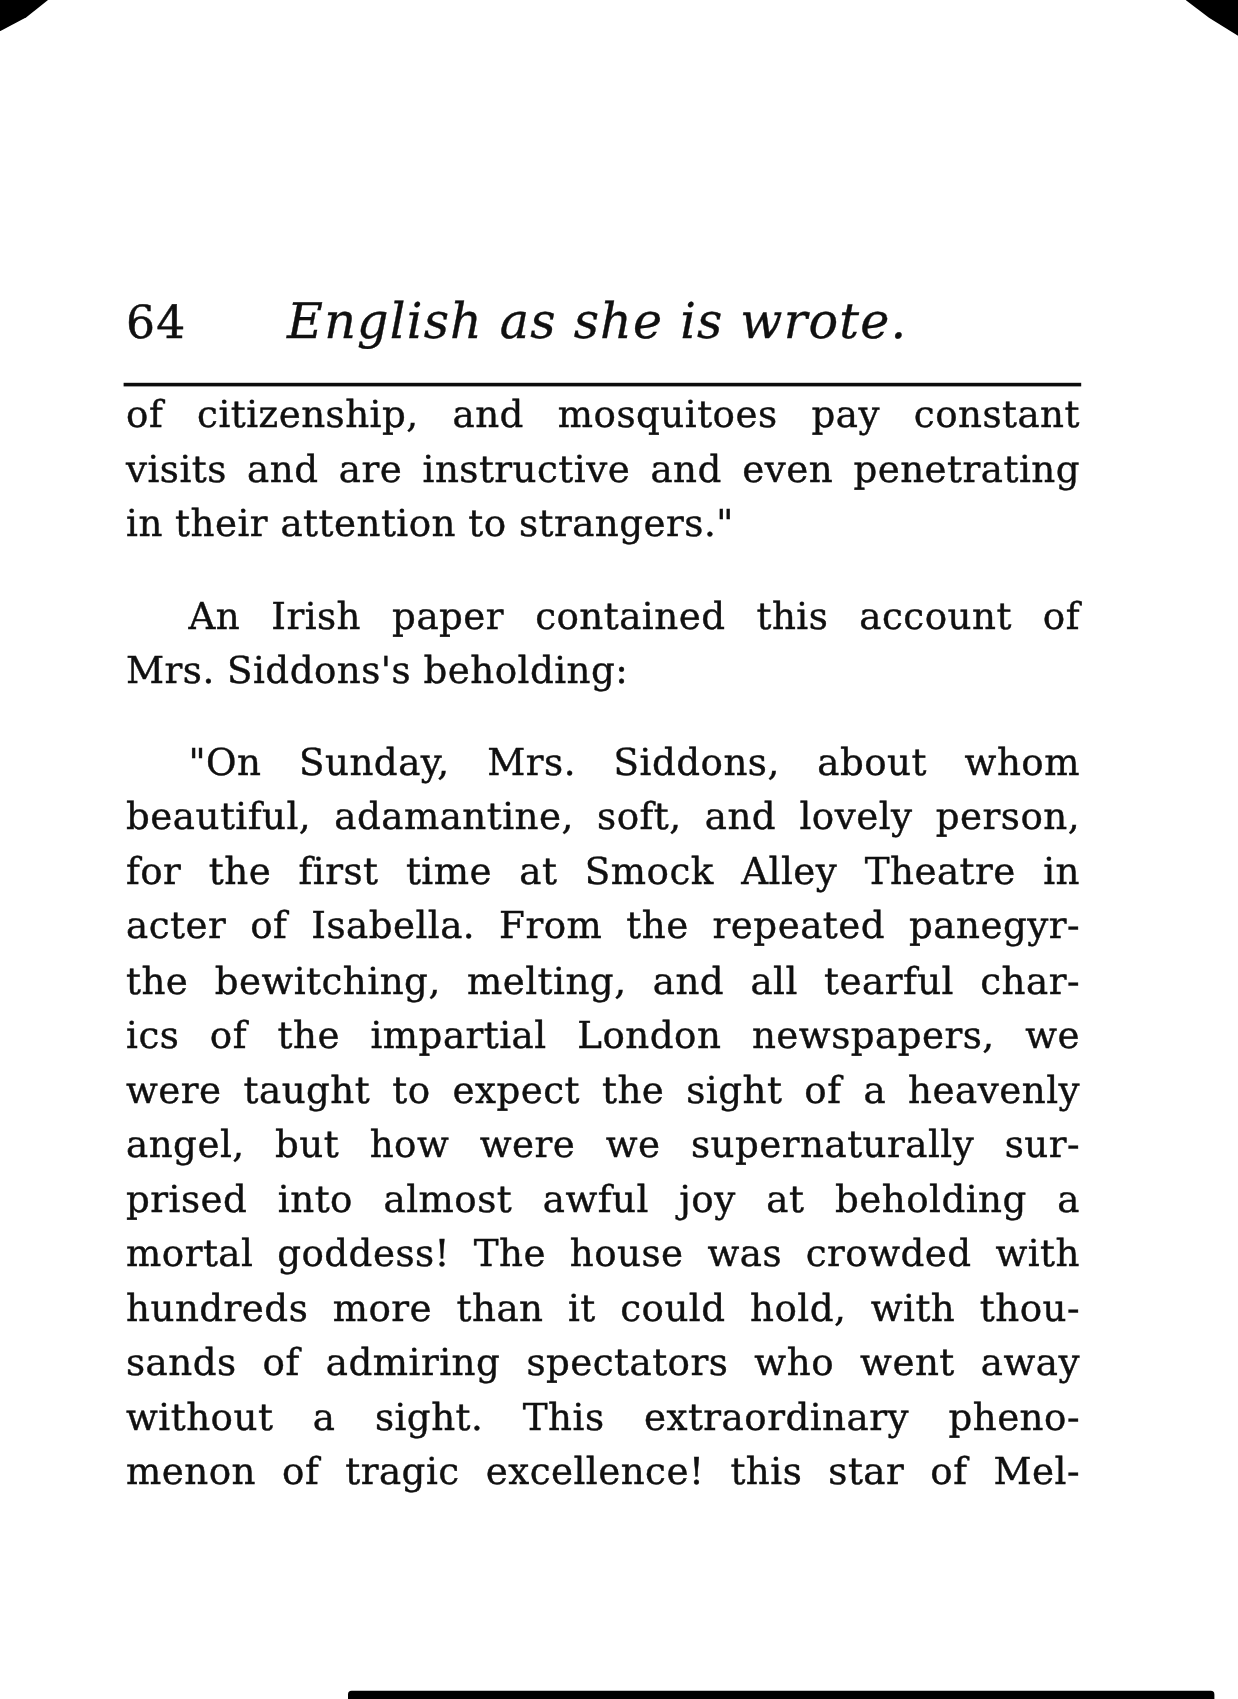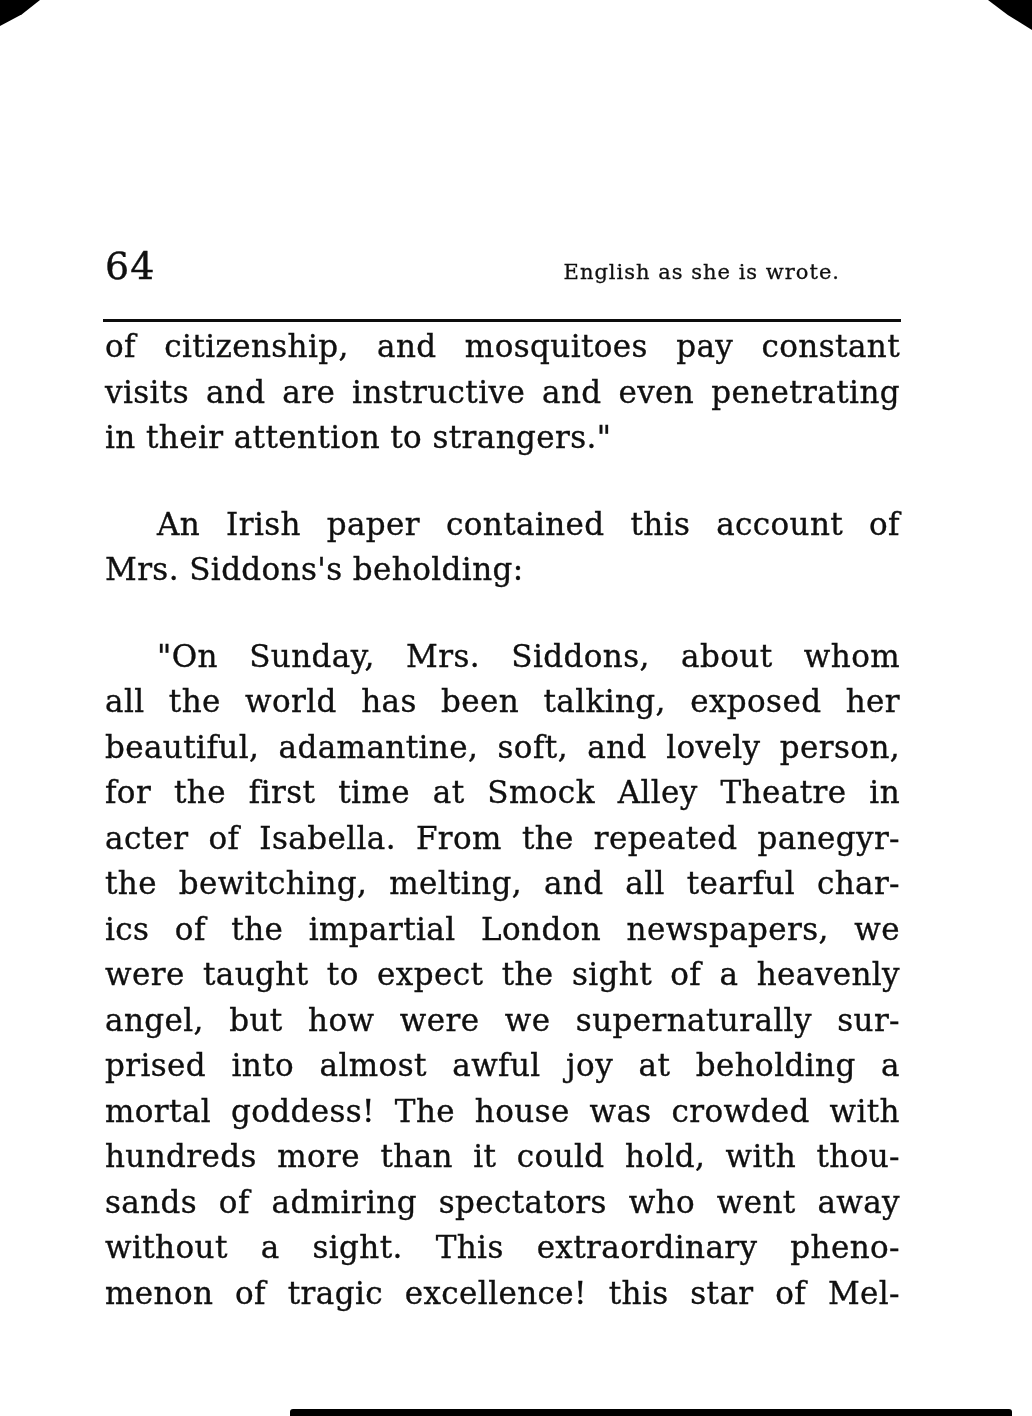--- a/index.html
+++ b/index.html
@@ -41,22 +41,23 @@
     display: flex;
     align-items: baseline;
   }
   .page-number {
     font-size: 38px;
     letter-spacing: 1px;
     -webkit-text-stroke: 0.4px #101010;
   }
   .running-title {
     flex: 1;
-    text-align: right;
-    font-size: 21px;
+    text-align: center;
+    font-style: italic;
+    font-size: 41px;
     letter-spacing: 1px;
     -webkit-text-stroke: 0.3px #101010;
     padding-right: 60px;
   }
   .header-rule {
     position: absolute;
     top: 319px;
     left: 103px;
     width: 798px;
     height: 3px;
@@ -68,21 +69,21 @@
     position: absolute;
     top: 324px;
     left: 105px;
     width: 795px;
     font-size: 31px;
     line-height: 45.5px;
     letter-spacing: 0.4px;
     -webkit-text-stroke: 0.35px #101010;
   }
   .para { margin: 0; }
-  .para + .para { margin-top: 41px; }
+  .para + .para { margin-top: 31px; }
   .line {
     display: block;
     text-align: justify;
     text-align-last: justify;
     white-space: normal;
   }
   .line.last { text-align-last: left; }
   .para.indent .line:first-child { text-indent: 52px; }
 </style>
 </head>
@@ -109,21 +110,20 @@
       <span class="line last">in their attention to strangers."</span>
     </p>
 
     <p class="para indent">
       <span class="line">An Irish paper contained this account of</span>
       <span class="line last">Mrs. Siddons's beholding:</span>
     </p>
 
     <p class="para indent">
       <span class="line">"On Sunday, Mrs. Siddons, about whom</span>
-      <span class="line">all the world has been talking, exposed her</span>
       <span class="line">beautiful, adamantine, soft, and lovely person,</span>
       <span class="line">for the first time at Smock Alley Theatre in</span>
       <span class="line">acter of Isabella.  From the repeated panegyr-</span>
       <span class="line">the bewitching, melting, and all tearful char-</span>
       <span class="line">ics of the impartial London newspapers, we</span>
       <span class="line">were taught to expect the sight of a heavenly</span>
       <span class="line">angel, but how were we supernaturally sur-</span>
       <span class="line">prised into almost awful joy at beholding a</span>
       <span class="line">mortal goddess!  The house was crowded with</span>
       <span class="line">hundreds more than it could hold, with thou-</span>

